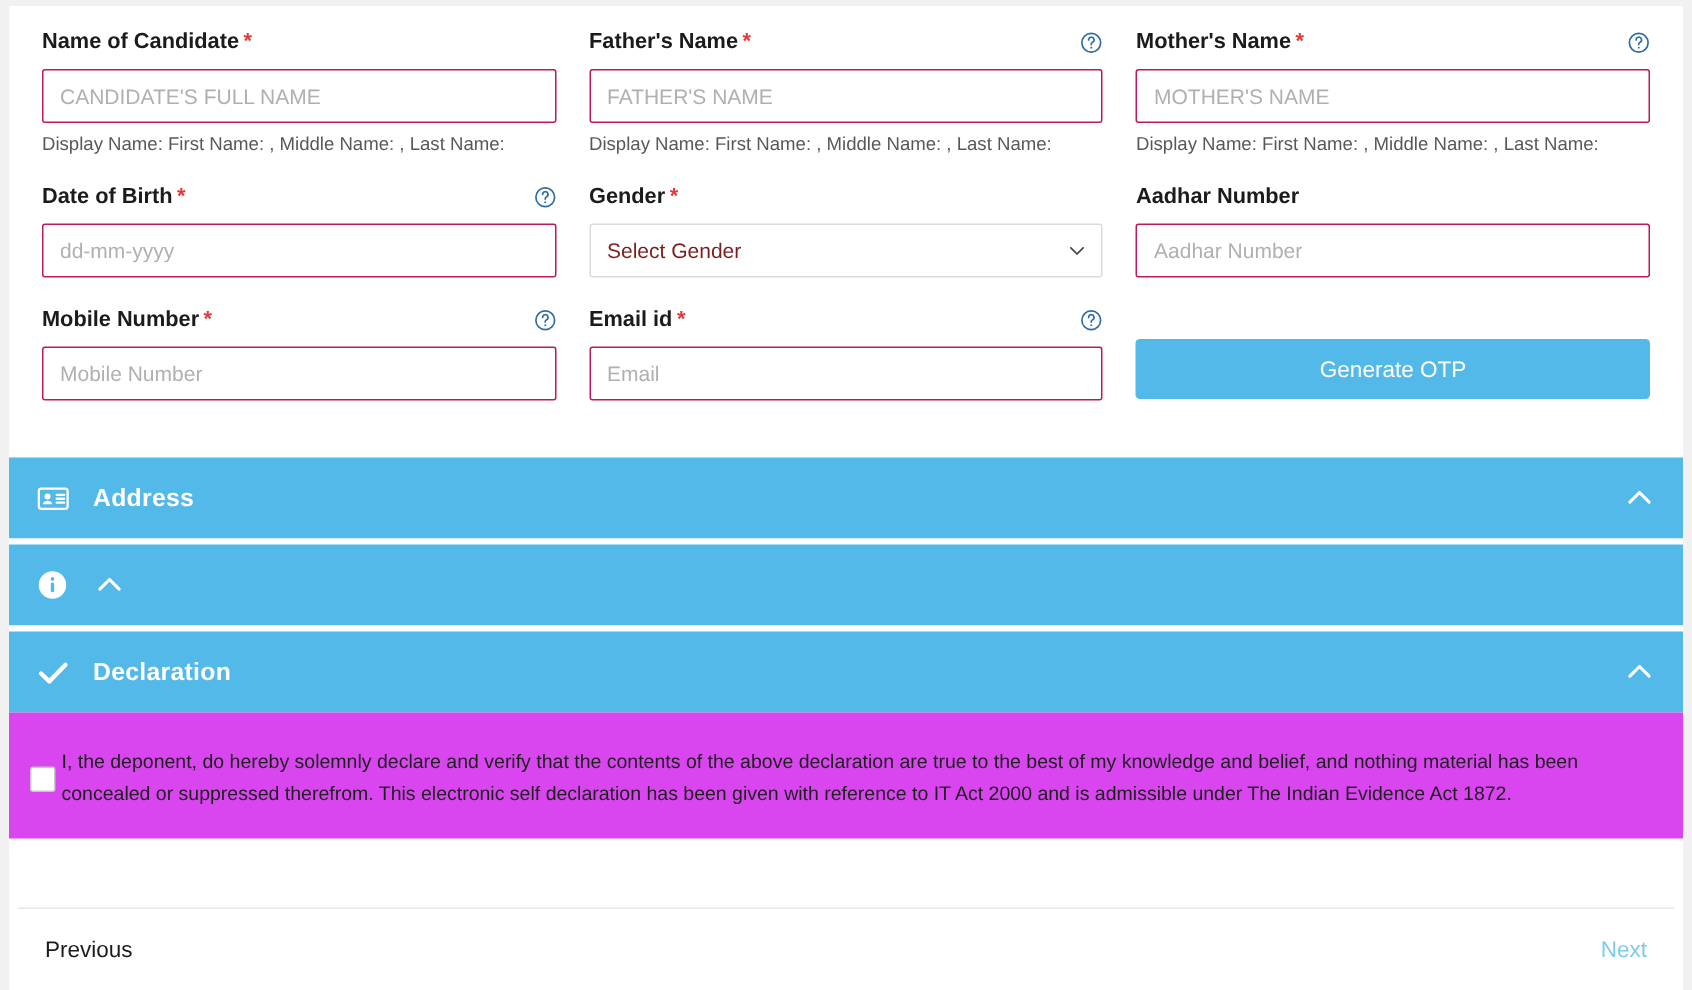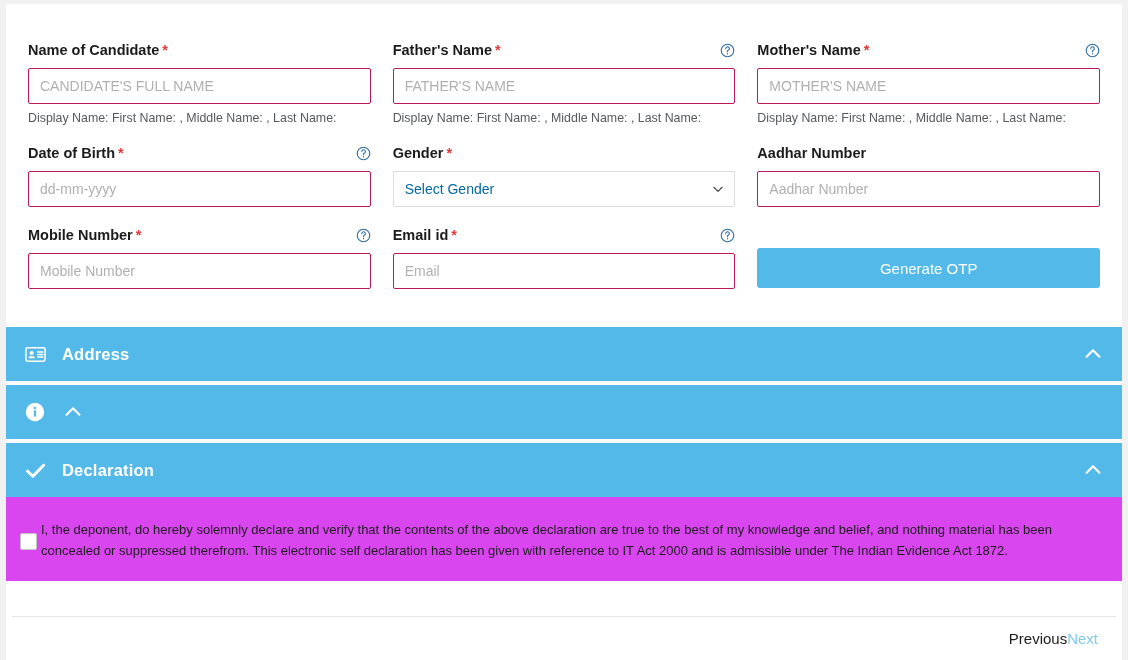--- a/index.html
+++ b/index.html
@@ -43,21 +43,21 @@
     letter-spacing: .2px;
     color: #ffffff;
     flex: 1 1 auto;
   }
   .chev { width: 22px; height: 22px; flex: 0 0 auto; }
   .sec-gap { height: 4px; background: #ffffff; }
 
   
   .body {
     background: #ffffff;
-    padding: 36px 22px 16px 22px;
+    padding: 14px 22px 16px 22px;
   }
   .row {
     display: flex;
     gap: 22px;
     margin-bottom: 4px;
   }
   .col {
     flex: 1 1 0;
     min-width: 0;
     padding-bottom: 14px;
@@ -96,21 +96,21 @@
   .ctl::placeholder { color: #b0b0b0; }
   .sel-wrap { position: relative; }
   .sel {
     width: 100%;
     height: 36px;
     border: 1px solid #dcdcdc;
     background: #ffffff;
     border-radius: 2px;
     padding: 0 30px 0 11px;
     font-size: 14px;
-    color: #0369a1;
+    color: #7f1d1d;
     display: flex;
     align-items: center;
     cursor: pointer;
   }
   .sel-chev {
     position: absolute;
     right: 10px; top: 50%;
     transform: translateY(-50%);
     width: 14px; height: 14px;
     pointer-events: none;
@@ -156,26 +156,26 @@
     font-size: 13px;
     line-height: 1.62;
     color: #1e1e1e;
     max-width: 1032px;
   }
 
   
   .foot {
     position: absolute;
     left: 6px; right: 6px; bottom: 0;
-    height: 44px;
+    height: 55px;
     background: #ffffff;
     border-top: 1px solid #e6e6e6;
     display: flex;
     align-items: center;
-    justify-content: flex-end;
+    justify-content: space-between;
     padding: 0 18px;
   }
   .prev { font-size: 15px; color: #1b1b1b; cursor: pointer; }
   .next { font-size: 15px; color: #7fcbec; cursor: pointer; }
 </style>
 </head>
 <body>
 
 <div class="page">
 

